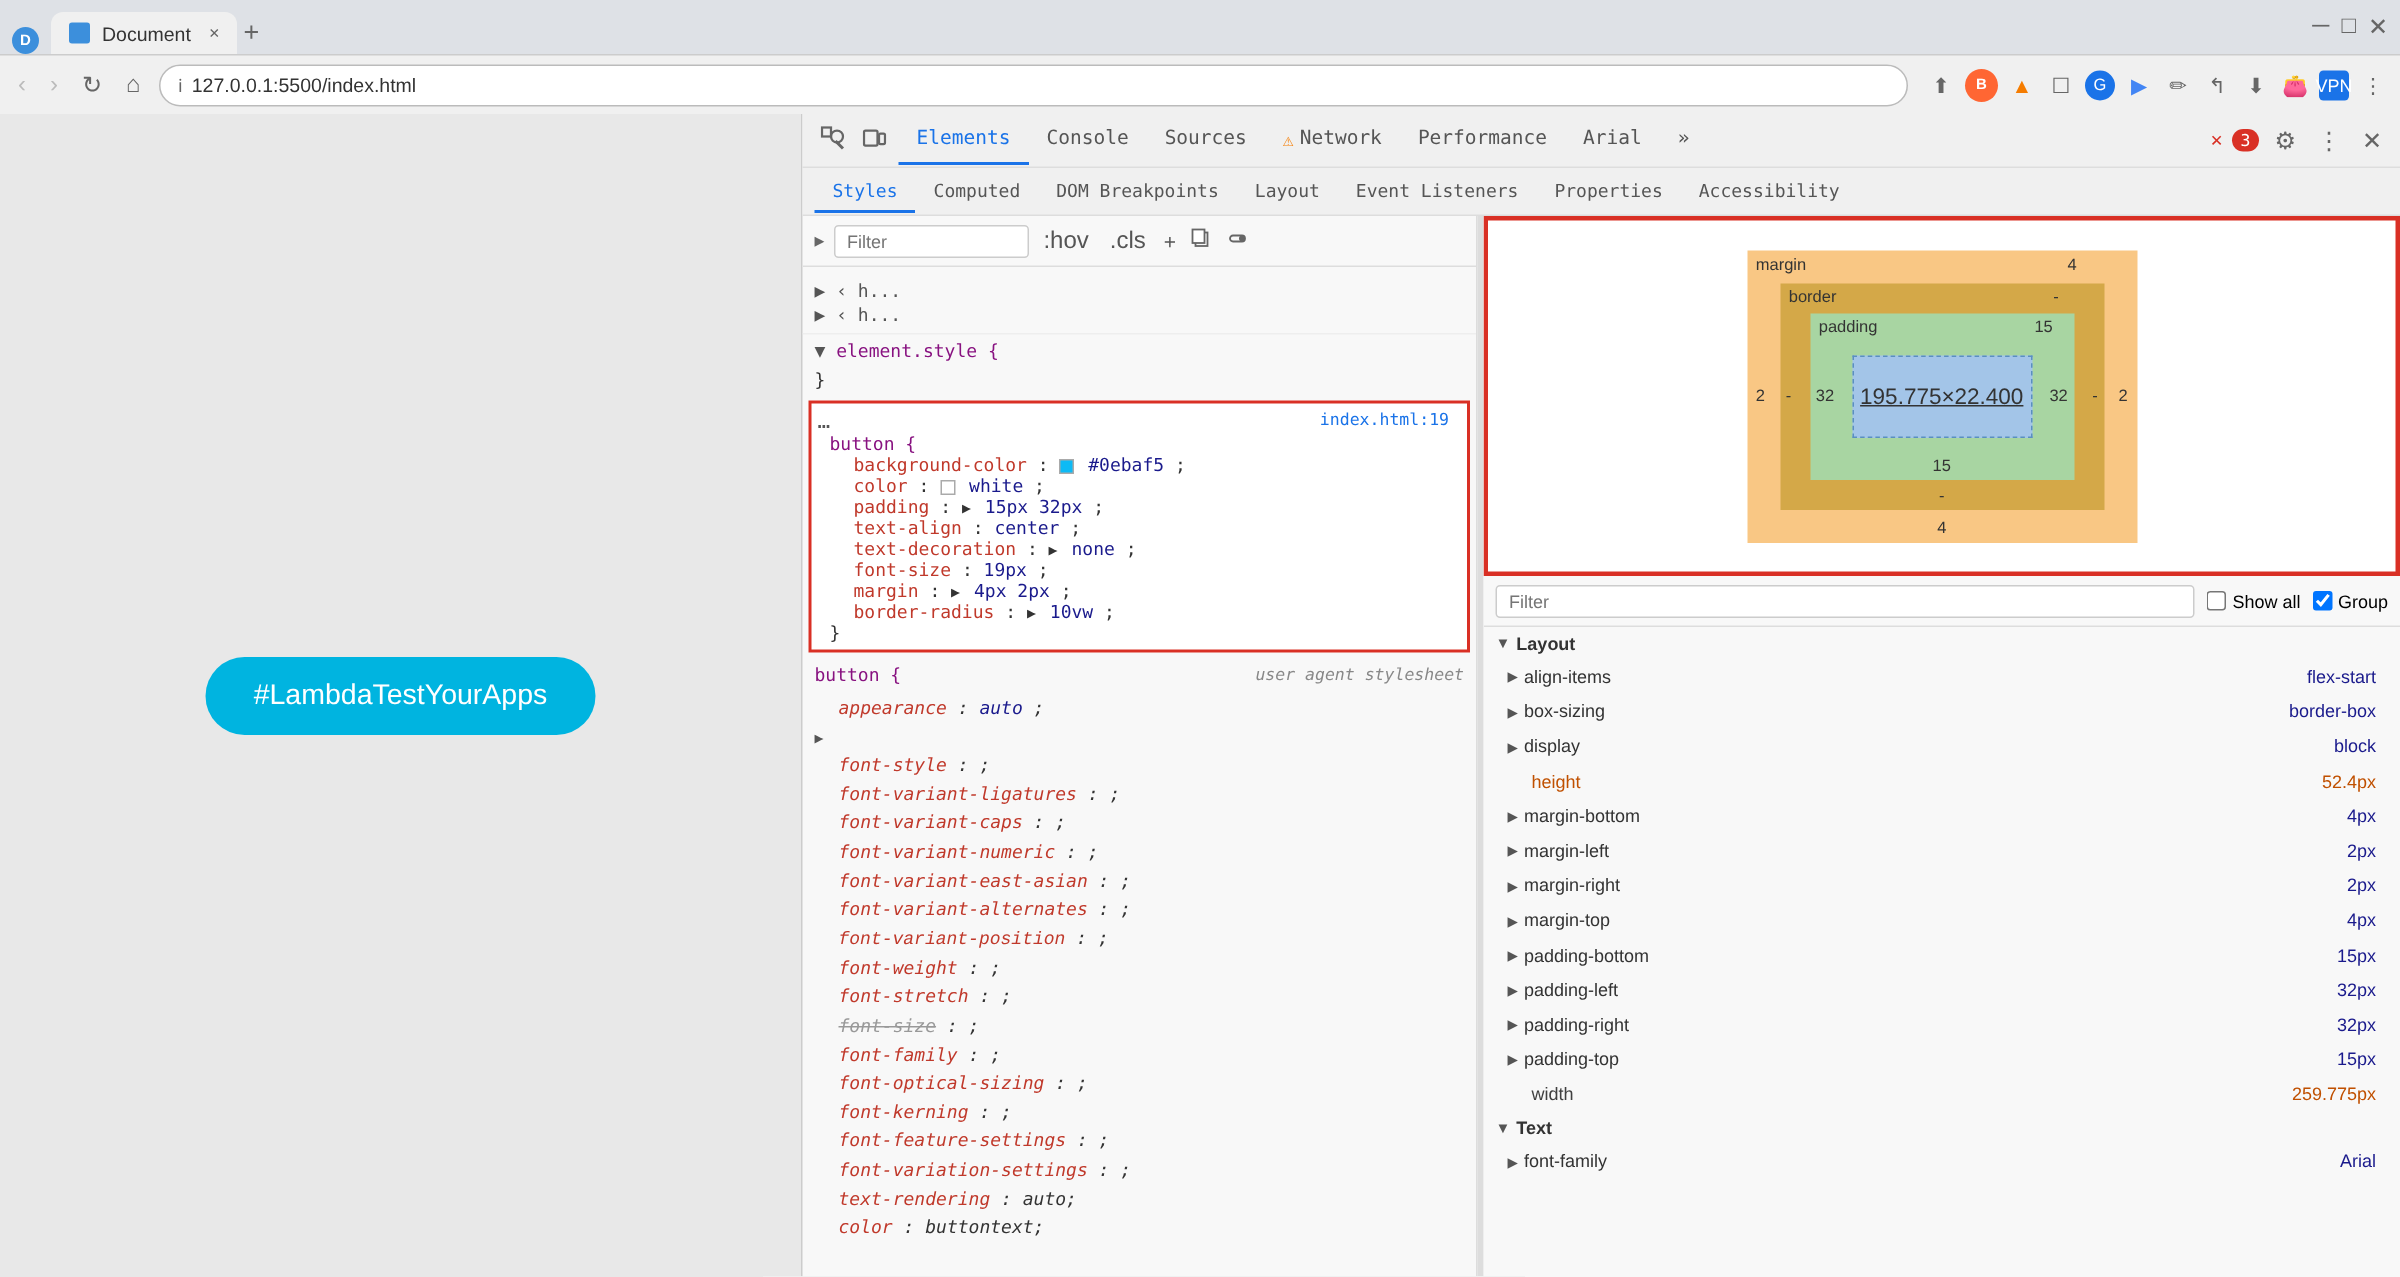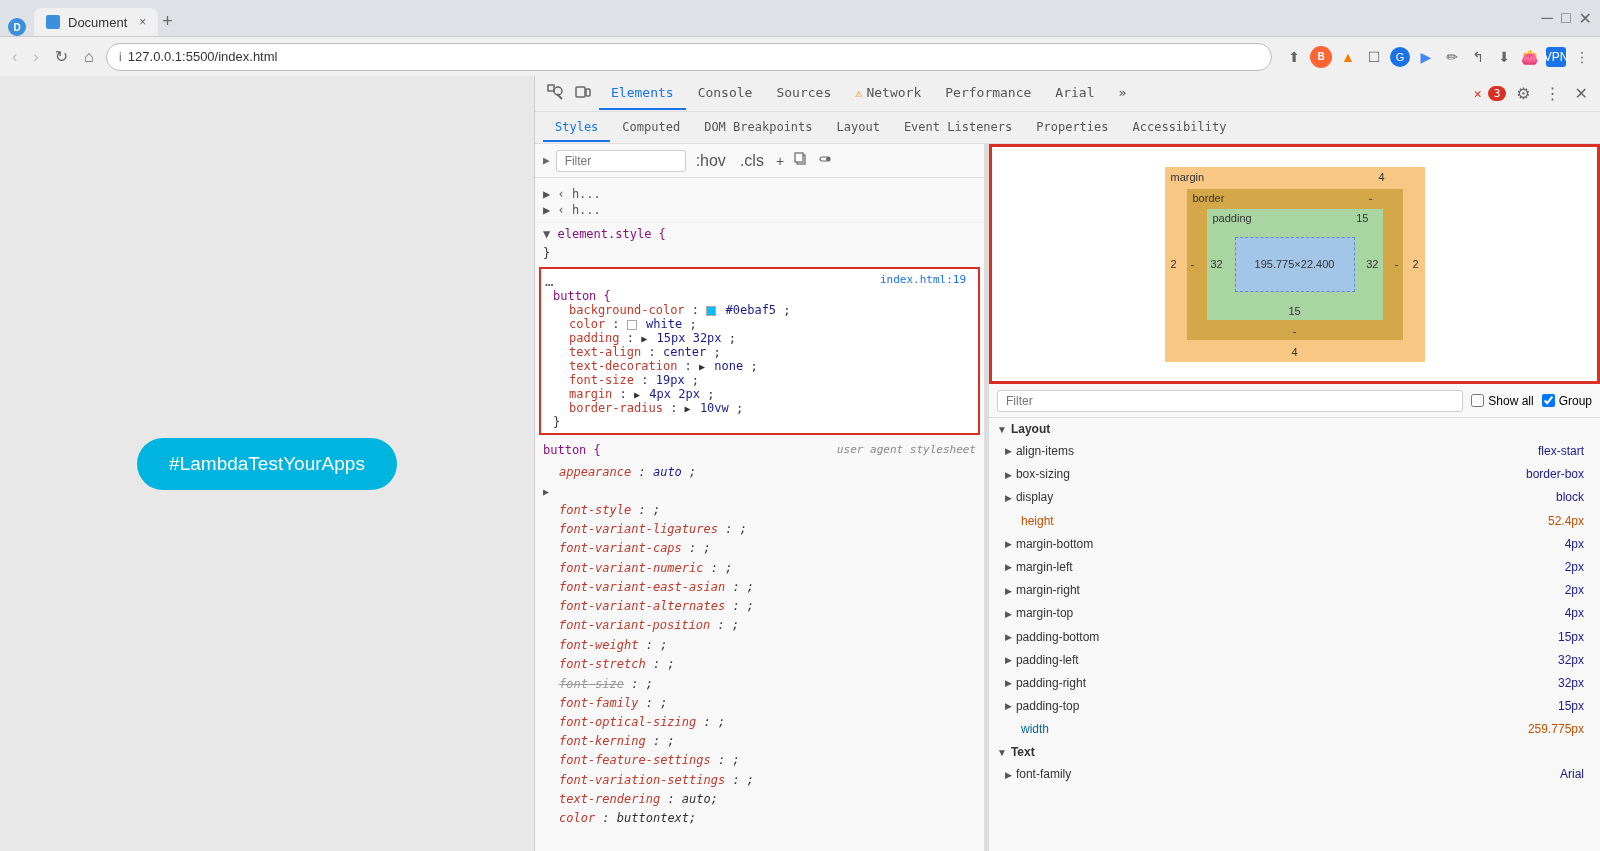--- a/index.html
+++ b/index.html
@@ -718,21 +718,21 @@
 
               <div style="position:absolute;top:42px;left:42px;right:42px;bottom:42px;background:#a8d5a2;">
                 <span style="position:absolute;top:3px;left:6px;font-size:11px;color:#333;font-family:Arial;">padding</span>
                 <span style="position:absolute;top:3px;right:14px;font-size:11px;color:#333;font-family:Arial;">15</span>
                 <span style="position:absolute;bottom:3px;left:50%;transform:translateX(-50%);font-size:11px;color:#333;font-family:Arial;">15</span>
                 <span style="position:absolute;left:4px;top:50%;transform:translateY(-50%);font-size:11px;color:#333;font-family:Arial;">32</span>
                 <span style="position:absolute;right:4px;top:50%;transform:translateY(-50%);font-size:11px;color:#333;font-family:Arial;">32</span>
               </div>
 
               <div style="position:absolute;top:70px;left:70px;right:70px;bottom:70px;background:#a3c5e8;border:1px dashed #5a8fc0;display:flex;align-items:center;justify-content:center;">
-                <span style="font-size:11px;color:#333;font-family:Arial;">195.775×22.400</span>
+                <span style="font-size:15px;color:#333;font-family:Arial;text-decoration:underline;">195.775×22.400</span>
               </div>
             </div>
           </div>
 
           <div class="layout-panel">
 
             <div class="layout-filter-bar">
               <input class="layout-filter-input" type="text" placeholder="Filter" style="">
               <label class="layout-checkbox">
                 <input type="checkbox" style="">
@@ -829,21 +829,21 @@
             <div class="layout-row">
               <div class="layout-prop-name">
                 <span class="layout-expand-icon">▶</span>
                 <span>padding-top</span>
               </div>
               <div class="layout-prop-value">15px</div>
             </div>
             <div class="layout-row">
               <div class="layout-prop-name">
                 <span style="display:inline-block;width:12px;"></span>
-                <span style="color:#0369a1;">width</span>
+                <span style="color:#404040;">width</span>
               </div>
               <div class="layout-prop-value orange">259.775px</div>
             </div>
 
             <div class="layout-section-header">
               <span class="expand-tri">▼</span>
               <span>Text</span>
             </div>
             <div class="layout-row">
               <div class="layout-prop-name">

